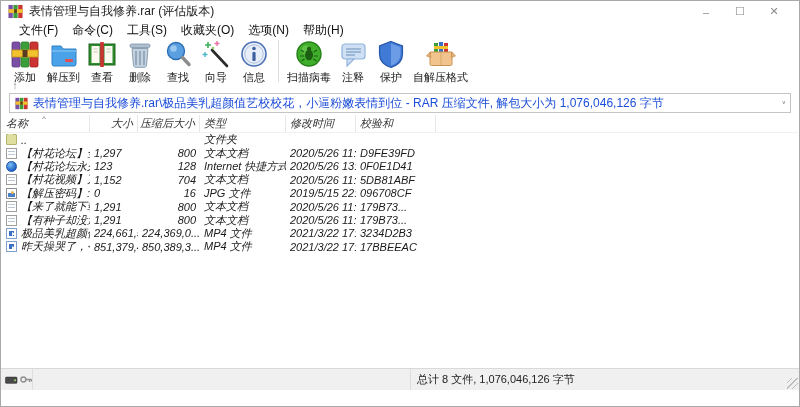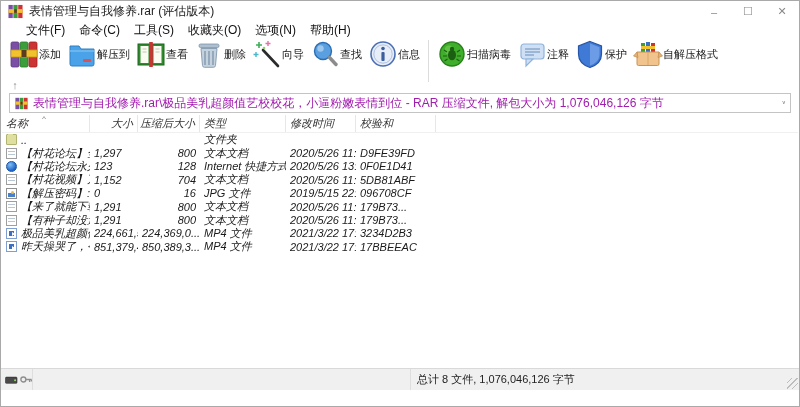--- a/index.html
+++ b/index.html
@@ -3,47 +3,47 @@
 <meta charset="utf-8">
 <style>
   * { margin:0; padding:0; box-sizing:border-box; }
   html,body { background:#e8e8e8; }
   body { font-family:"Liberation Sans", sans-serif; }
   .window{
     position:relative; width:800px; height:407px; background:#fff;
     border:1px solid #a9a9a9; overflow:hidden; color:#1a1a1a;
   }
   
-  .titlebar{ position:absolute; top:0; left:0; right:0; height:21px;
+  .titlebar{ position:absolute; top:0; left:0; right:8px; height:21px;
     display:flex; align-items:center; padding-left:7px; background:#fff; }
   .titlebar .app-icon{ width:15px; height:15px; flex:0 0 auto; }
   .titlebar .title{ margin-left:6px; font-size:12px; color:#222; white-space:nowrap; }
   .win-controls{ margin-left:auto; display:flex; height:100%; }
   .win-btn{ width:34px; height:21px; display:flex; align-items:center; justify-content:center;
     font-size:11px; color:#8a8a8a; cursor:default; }
   
   .menubar{ position:absolute; top:21px; left:0; right:0; height:17px;
-    display:flex; align-items:center; padding-left:18px; background:#fff; font-size:12px; }
+    display:flex; align-items:center; padding-left:11px; background:#fff; font-size:12px; }
   .menu-item{ padding:0 7px; color:#111; white-space:nowrap; }
   
   .toolbar{ position:absolute; top:38px; left:0; right:0; height:46px;
     display:flex; align-items:flex-start; padding-left:5px; background:#fff; }
-  .tb-btn{ min-width:38px; padding:0 3px; display:flex; flex-direction:row;
+  .tb-btn{ min-width:38px; padding:0 3px; display:flex; flex-direction:column;
     align-items:center; font-size:11px; color:#1a1a1a; }
   .tb-btn svg{ width:30px; height:30px; display:block; }
   .tb-btn .lbl{ margin-top:1px; white-space:nowrap; }
   .tb-sep{ width:1px; height:42px; background:#dcdcdc; margin:1px 5px 0 5px; }
   
   .up-btn{ position:absolute; top:78px; left:7px; width:14px; height:13px;
     font-size:11px; color:#8f8f8f; line-height:13px; text-align:center; }
   .address{ position:absolute; top:92px; left:8px; right:8px; height:20px;
     border:1px solid #c4c4c4; background:#fff; display:flex; align-items:center;
     padding:0 5px; font-size:12px; }
   .address .rar-ico{ width:13px; height:13px; flex:0 0 auto; }
-  .address .addr-text{ margin-left:5px; white-space:nowrap; overflow:hidden; color:#a21caf; }
+  .address .addr-text{ margin-left:5px; white-space:nowrap; overflow:hidden; color:#1d4ed8; }
   .address .chev{ margin-left:auto; color:#666; font-size:8px; padding-left:6px; }
   
   .list{ position:absolute; top:114px; left:1px; right:1px; bottom:23px; background:#fff;
     font-size:11px; overflow:hidden; }
   .lrow{ display:flex; height:13.4px; align-items:center;font-style:italic; }
   .lrow.header{ height:18px; color:#333; border-bottom:1px solid #f0f0f0; }
   .hcell{ height:100%; display:flex; align-items:center; border-right:1px solid #e7e7e7;
     padding:0 4px; position:relative; white-space:nowrap; overflow:hidden; }
   .cell{ padding:0 4px; white-space:nowrap; overflow:hidden; }
   .c-name{ width:88px; flex:0 0 auto; }
@@ -150,36 +150,36 @@
       <svg viewBox="0 0 30 30">
         <rect x="5" y="5" width="20" height="3.5" rx="1.5" fill="#aebfcf" stroke="#7e93a8" stroke-width="0.8"></rect>
         <path d="M7 9.5 h16 l-1.5 17 a2 2 0 0 1 -2 1.8 h-9 a2 2 0 0 1 -2 -1.8 z" fill="#c4d2de" stroke="#8aa0b4" stroke-width="1"></path>
         <path d="M11 12 v14 M15 12 v14 M19 12 v14" stroke="#8aa0b4" stroke-width="1.6"></path>
       </svg>
       <span class="lbl">删除</span>
     </div>
 
     <div class="tb-btn">
       <svg viewBox="0 0 30 30">
+        <circle cx="13" cy="12" r="8.5" fill="#5aa0e0" stroke="#2d6db4" stroke-width="1.4"></circle>
+        <circle cx="10.5" cy="9.5" r="3.2" fill="#9cc8ef"></circle>
+        <path d="M19.5 18.5 L26 25.5" stroke="#8c8c8c" stroke-width="3.4" stroke-linecap="round"></path>
+      </svg>
+      <span class="lbl">查找</span>
+    </div>
+
+    <div class="tb-btn">
+      <svg viewBox="0 0 30 30">
         <path d="M11 11 L26 27" stroke="#2b2b2b" stroke-width="2.6" stroke-linecap="round"></path>
         <path d="M7 3 v6 M4 6 h6" stroke="#3fae5a" stroke-width="1.6"></path>
         <path d="M16 2 v5 M13.5 4.5 h5" stroke="#e86fa8" stroke-width="1.4"></path>
         <path d="M4 13 v5 M1.5 15.5 h5" stroke="#4ab8c9" stroke-width="1.4"></path>
         <circle cx="12" cy="9" r="1.3" fill="#8ed06a"></circle>
       </svg>
       <span class="lbl">向导</span>
-    </div>
-
-    <div class="tb-btn">
-      <svg viewBox="0 0 30 30">
-        <circle cx="13" cy="12" r="8.5" fill="#5aa0e0" stroke="#2d6db4" stroke-width="1.4"></circle>
-        <circle cx="10.5" cy="9.5" r="3.2" fill="#9cc8ef"></circle>
-        <path d="M19.5 18.5 L26 25.5" stroke="#8c8c8c" stroke-width="3.4" stroke-linecap="round"></path>
-      </svg>
-      <span class="lbl">查找</span>
     </div>
 
     <div class="tb-btn">
       <svg viewBox="0 0 30 30">
         <circle cx="15" cy="15" r="12" fill="#e8eef8" stroke="#4a6fb5" stroke-width="1.6"></circle>
         <circle cx="15" cy="15" r="9.2" fill="none" stroke="#9fb4d8" stroke-width="0.8"></circle>
         <circle cx="15" cy="9.5" r="1.8" fill="#3c5fa0"></circle>
         <rect x="13.4" y="13" width="3.2" height="9" rx="1" fill="#3c5fa0"></rect>
       </svg>
       <span class="lbl">信息</span>

